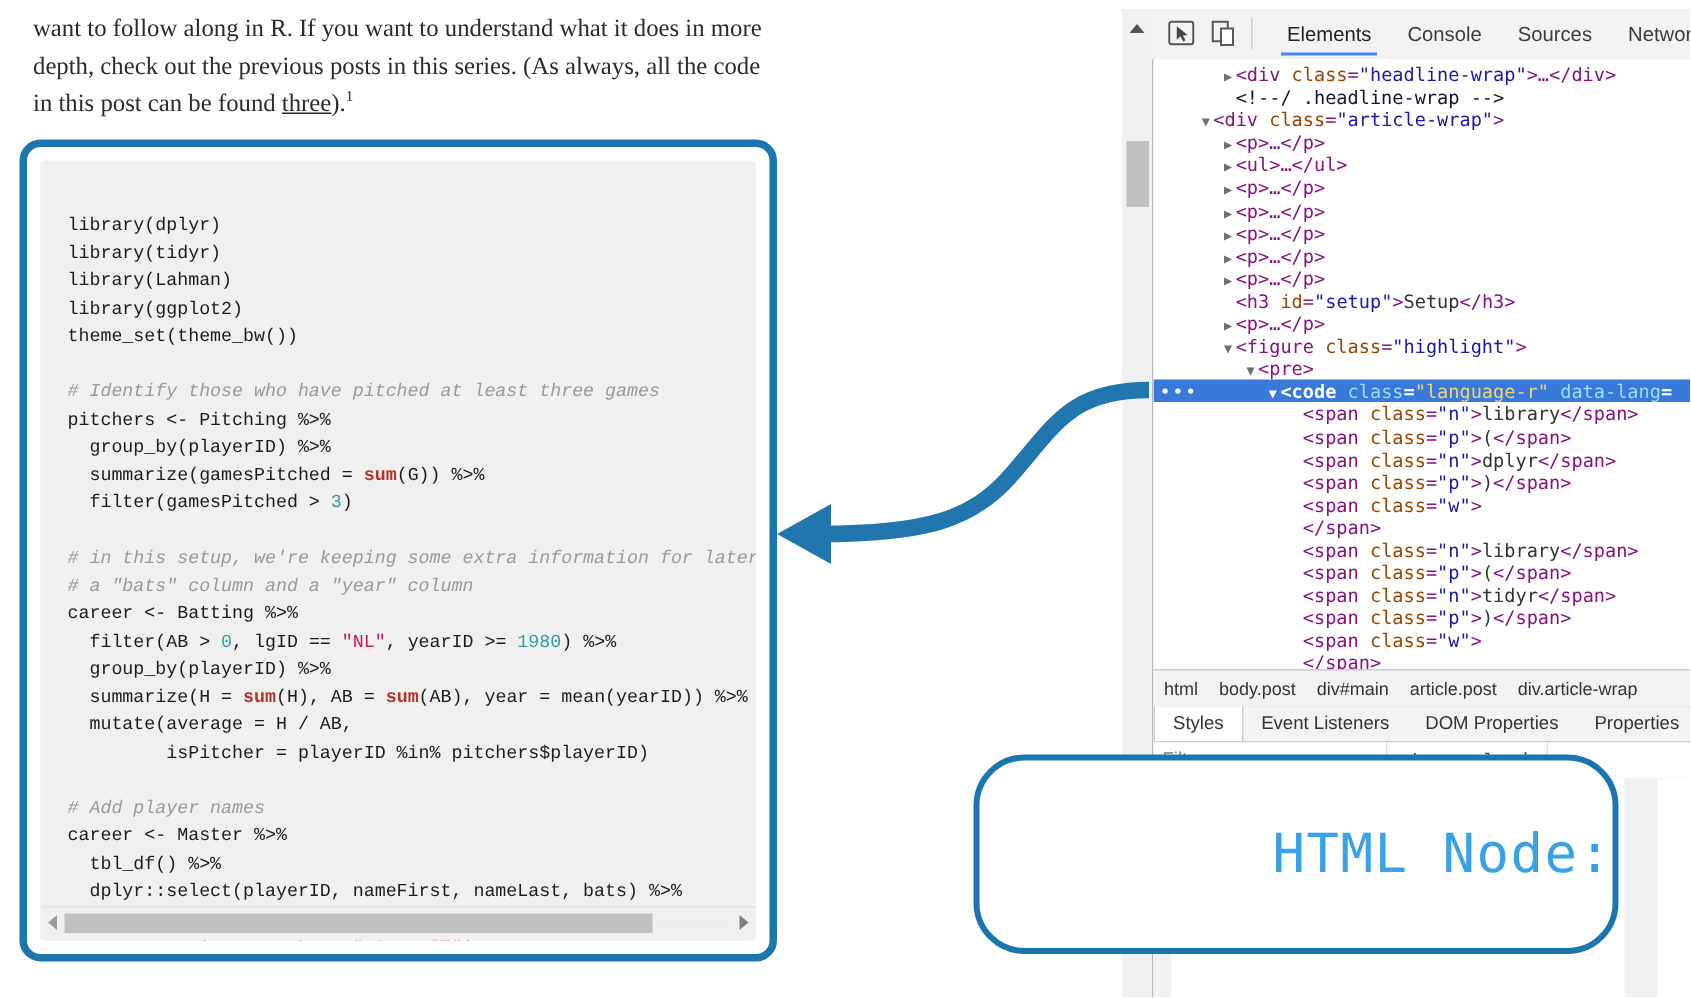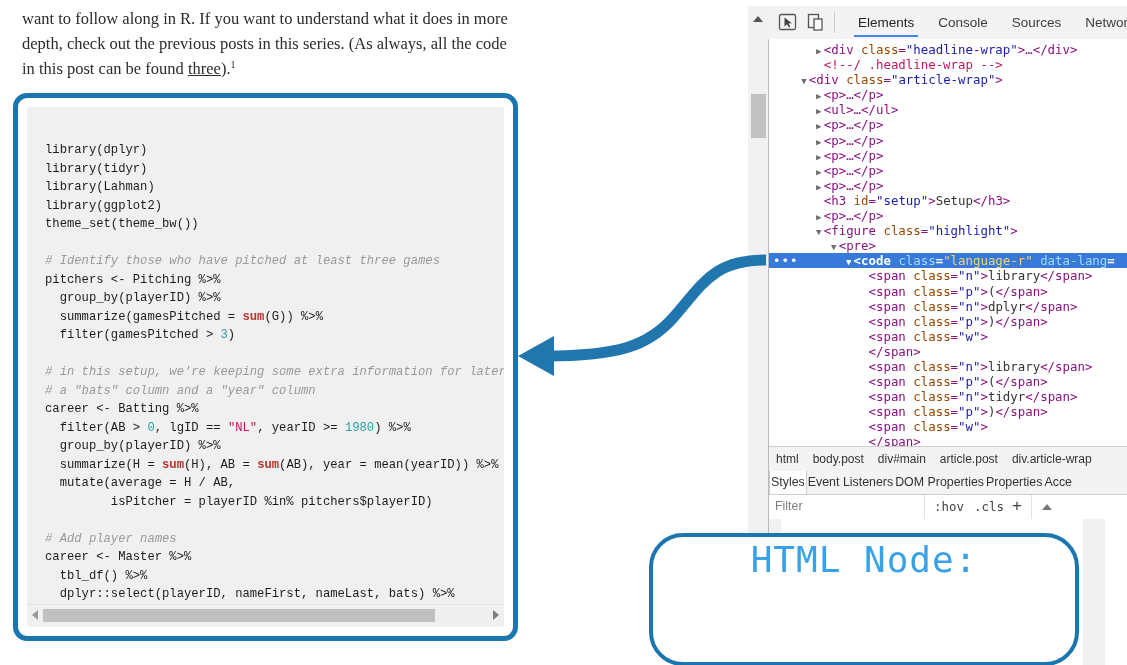--- a/index.html
+++ b/index.html
@@ -206,21 +206,21 @@
     display: inline-block;
     width: 10px;
     color: #6e6e6e;
     font-size: 9px;
     text-align: center;
   }
   #dt-tree .tg  { color: #881280; }
   #dt-tree .at  { color: #994500; }
   #dt-tree .av  { color: #1a1aa6; }
   #dt-tree .txt { color: #333; }
-  #dt-tree .cm  { color: #be185d; }
+  #dt-tree .cm  { color: #0f172a; }
 
   #dt-tree .row.selected {
     background: #3879d9;
     color: #fff;
   }
   #dt-tree .row.selected .tg { color: #ffffff; font-weight: bold; }
   #dt-tree .row.selected .at { color: #9ddcff; }
   #dt-tree .row.selected .av { color: #f2d473; }
   #dt-tree .row.selected .twisty { color: #fff; }
   #dt-tree .row.selected .ellipsis {
@@ -259,21 +259,21 @@
     border-bottom: 1px solid #cdcdcd;
     font-family: "Liberation Sans", sans-serif;
     font-size: 12.4px;
     color: #333;
     display: flex;
     align-items: center;
     white-space: nowrap;
     overflow: hidden;
   }
   #dt-sidebar-tabs .stab {
-    padding: 0 1px;
+    padding: 0 12px;
     height: 23px;
     line-height: 23px;
   }
   #dt-sidebar-tabs .stab.active {
     background: #fff;
     border-left: 1px solid #cdcdcd;
     border-right: 1px solid #cdcdcd;
   }
 
   
@@ -344,23 +344,23 @@
     position: absolute;
     left: 649px;
     top: 503px;
     width: 430px;
     height: 133px;
     background: #ffffff;
     border: 4px solid #1b76b0;
     border-radius: 34px;
     box-sizing: border-box;
     display: flex;
-    align-items: flex-start;
+    flex-direction: column;
+    align-items: flex-end;
     justify-content: center;
-    margin-top: 30px;
   }
   #html-node-callout .cl-line {
     font-family: "DejaVu Sans Mono", monospace;
     font-size: 36px;
     color: #38a1e8;
     letter-spacing: 1px;
     line-height: 46px;
   }
 </style>
 </head>

